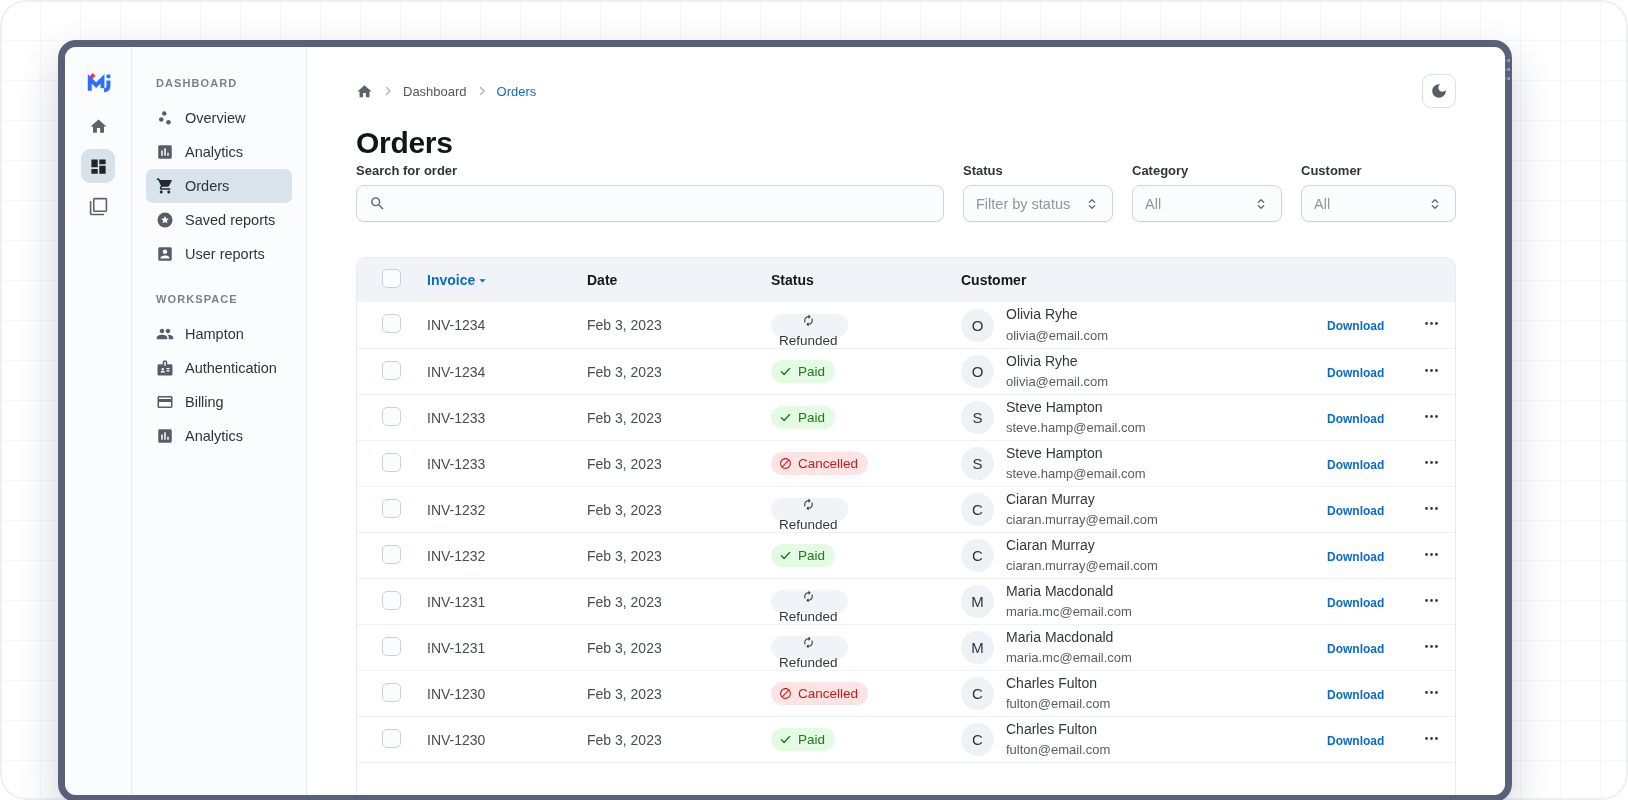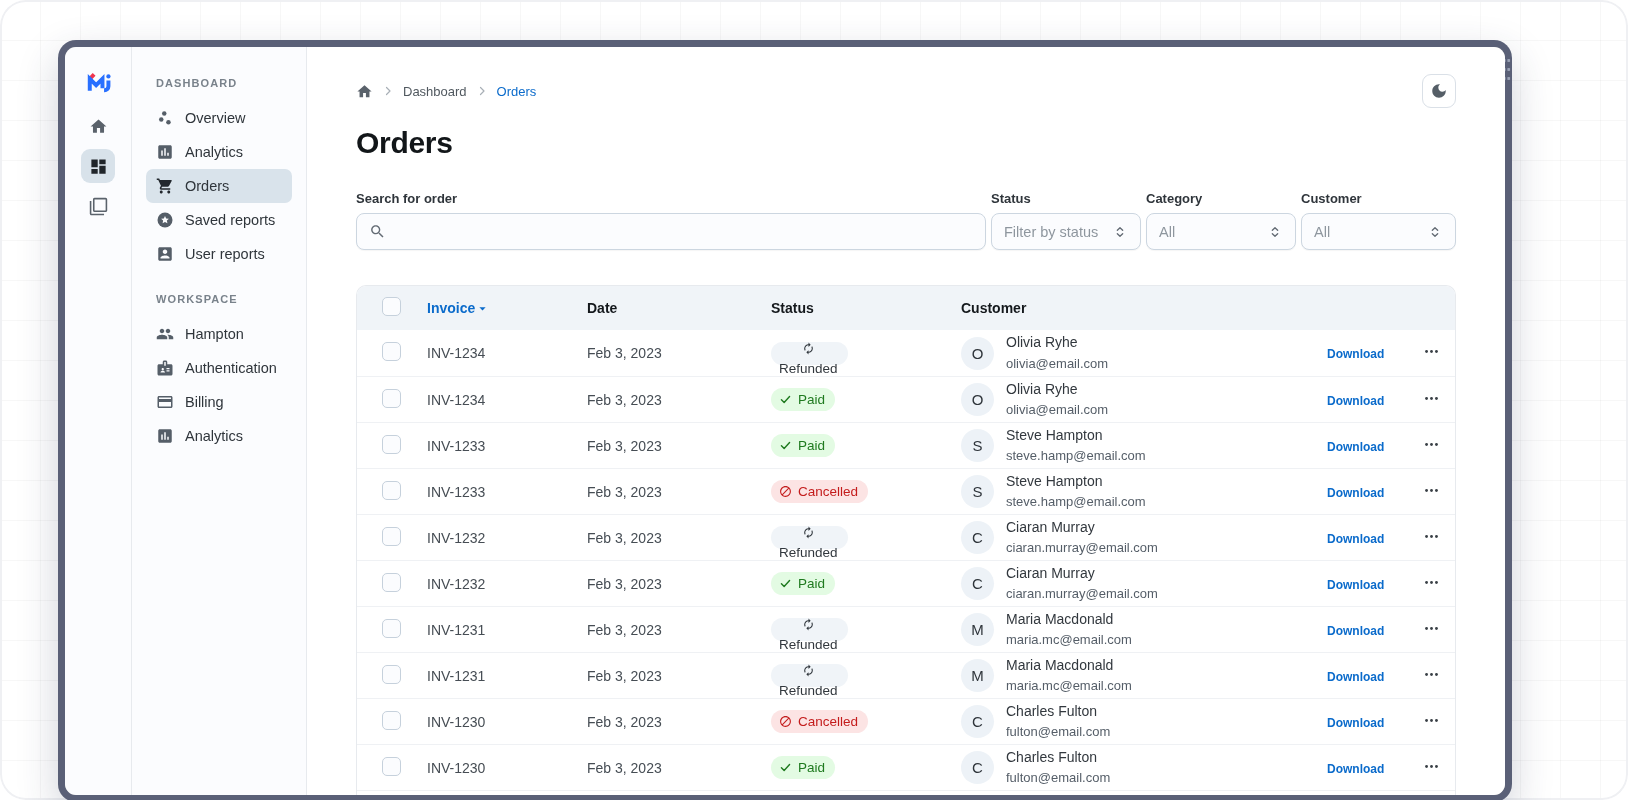--- a/index.html
+++ b/index.html
@@ -64,21 +64,21 @@
     font-size:18px; color:#555E67; cursor:pointer; }
 
   .header-row { margin-top:14px; height:40px; display:flex; align-items:center; justify-content:space-between; }
   .page-title { font-size:30px; font-weight:800; letter-spacing:-.3px; color:#121619; }
   .btn-primary { display:flex; align-items:center; gap:9px; height:37px; padding:0 16px;
     background:#0B6BCB; color:#fff; border:none; border-radius:9px; font-size:14.5px;
     font-weight:600; font-family:inherit; cursor:pointer; }
   .btn-primary .ic { font-size:17px; }
 
   
-  .filters { margin-top:28px; display:flex; gap:5px; align-items:flex-end; }
+  .filters { display:flex; gap:19px; align-items:flex-end; }
   .field { display:flex; flex-direction:column; }
   .field.grow { flex:1; }
   .field label { font-size:13px; font-weight:600; color:#2F353B; margin-bottom:7px; }
   .control { height:37px; background:#FBFCFE; border:1px solid #CCD6E0; border-radius:8px;
     display:flex; align-items:center; padding:0 12px; font-size:14.5px; color:#8E969E;
     box-shadow:0 1px 1px rgba(16,20,23,.04); }
   .control .search-ic { font-size:17px; color:#636B74; margin-right:9px; }
   .control input { border:none; outline:none; background:transparent; flex:1; font:inherit; color:#32383E; }
   .control input::placeholder { color:#9FA6AD; }
   .select { justify-content:space-between; cursor:pointer; }

